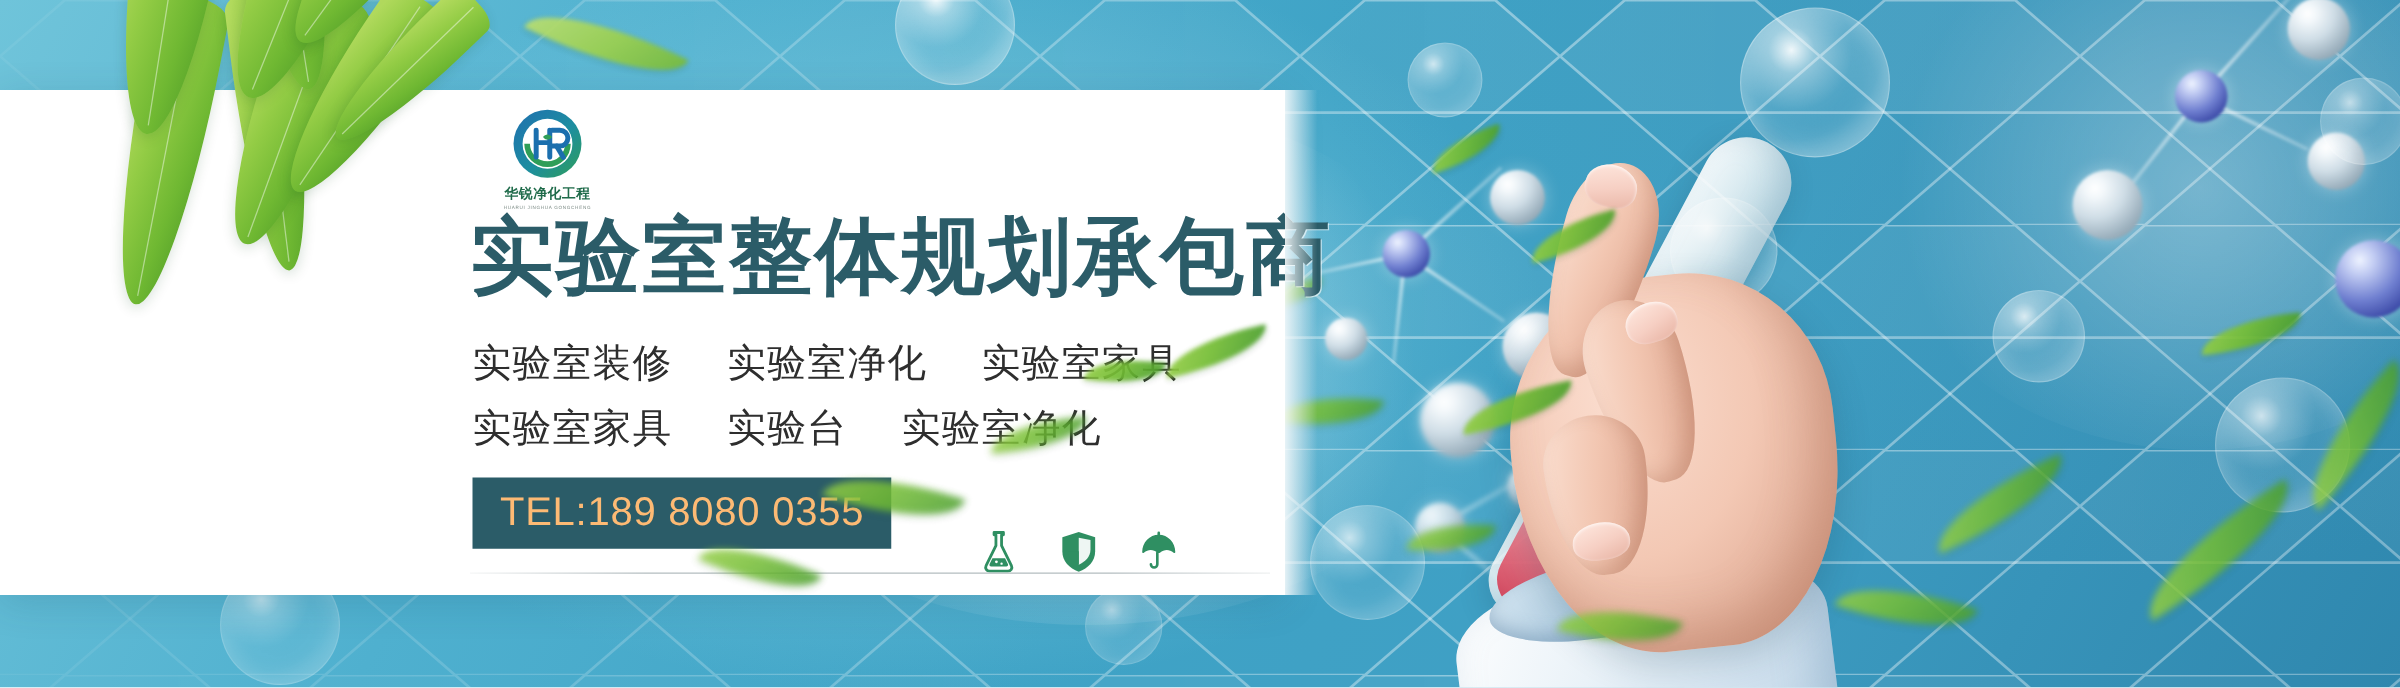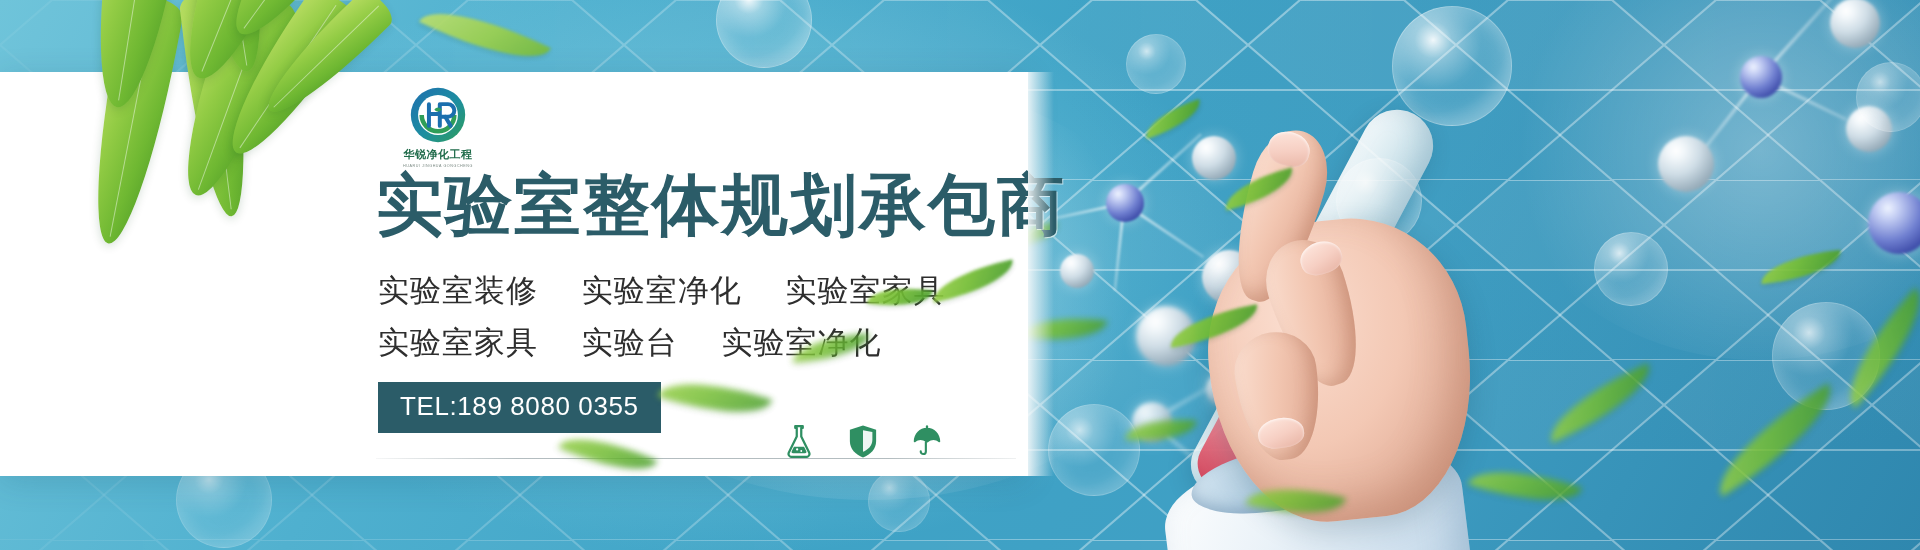--- a/index.html
+++ b/index.html
@@ -160,22 +160,22 @@
     font-size:31px; color:#2e2e2e; white-space:nowrap; letter-spacing:1px;
     font-family:"DejaVu Sans","Liberation Sans",sans-serif;
   }
   .svc-1 { top:198px; }
   .svc-2 { top:250px; }
   .svc-gap { display:inline-block; width:22px; }
 
   .tel-btn {
     position:absolute; left:2px; top:310px;
     padding:9px 22px 11px;
-    background:#2b5c68; color:#ffffff;
-    font-size:26px; letter-spacing:.6px; white-space:nowrap;
+    background:#2b5c68; color:#fdba74;
+    font-size:32px; letter-spacing:.6px; white-space:nowrap;
     font-family:"Liberation Sans",sans-serif;
     border:0; cursor:pointer;
   }
 
   .divider {
     position:absolute; left:0; top:386px; width:640px; height:1px;
     background:linear-gradient(90deg, rgba(190,198,200,.15), rgba(175,185,188,.95) 22%, rgba(175,185,188,.95) 80%, rgba(190,198,200,.25));
   }
 
   .icon-row { position:absolute; left:408px; top:352px; display:flex; gap:34px; align-items:flex-end; }

